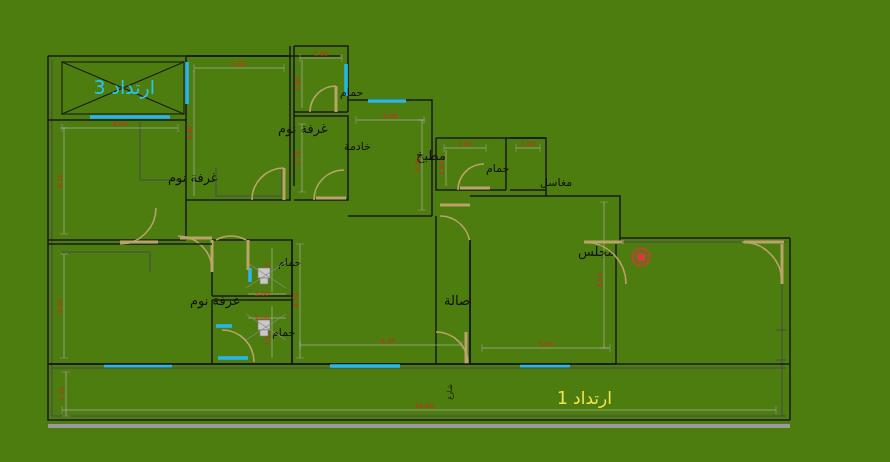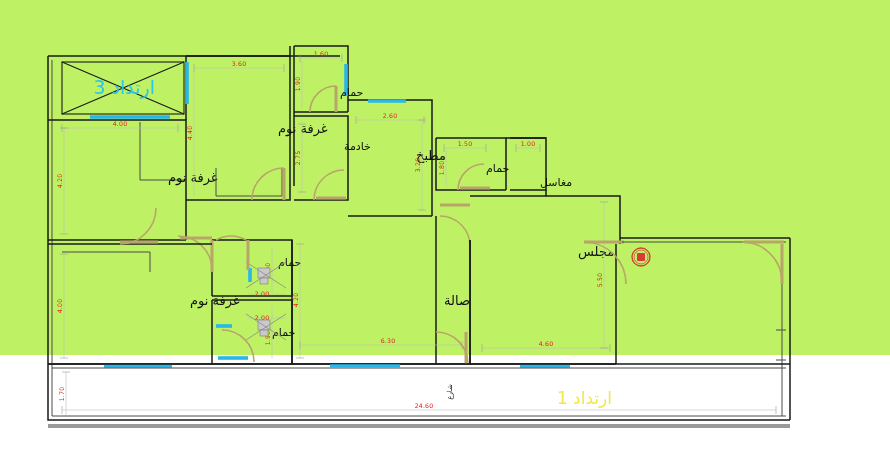--- a/index.html
+++ b/index.html
@@ -1,18 +1,18 @@
 <!DOCTYPE html>
 <html><head>
 <meta charset="utf-8">
 <style>
   html,body{margin:0;padding:0;background:#ffffff;}
   body{width:890px;height:462px;overflow:hidden;
        font-family:"DejaVu Sans","Liberation Sans",sans-serif;}
-  #stage{position:relative;width:890px;height:355px;background:#bef264;}
+  #stage{position:relative;width:890px;height:462px;background:#4d7c0f;}
   svg#plan{position:absolute;left:0;top:0;width:890px;height:462px;display:block;}
   .rmlabel{font-family:"DejaVu Sans","Liberation Sans",sans-serif;
            font-size:13px;fill:#111111;direction:rtl;}
   .rmlabel.sm{font-size:11px;}
   .dim{font-family:"DejaVu Sans","Liberation Sans",sans-serif;
        font-size:6.2px;fill:#e02020;letter-spacing:.2px;}
   .setback-cyan{font-family:"DejaVu Sans","Liberation Sans",sans-serif;
        font-size:19px;fill:#29c6ee;}
   .setback-yellow{font-family:"DejaVu Sans","Liberation Sans",sans-serif;
        font-size:17px;fill:#f2e64a;}

